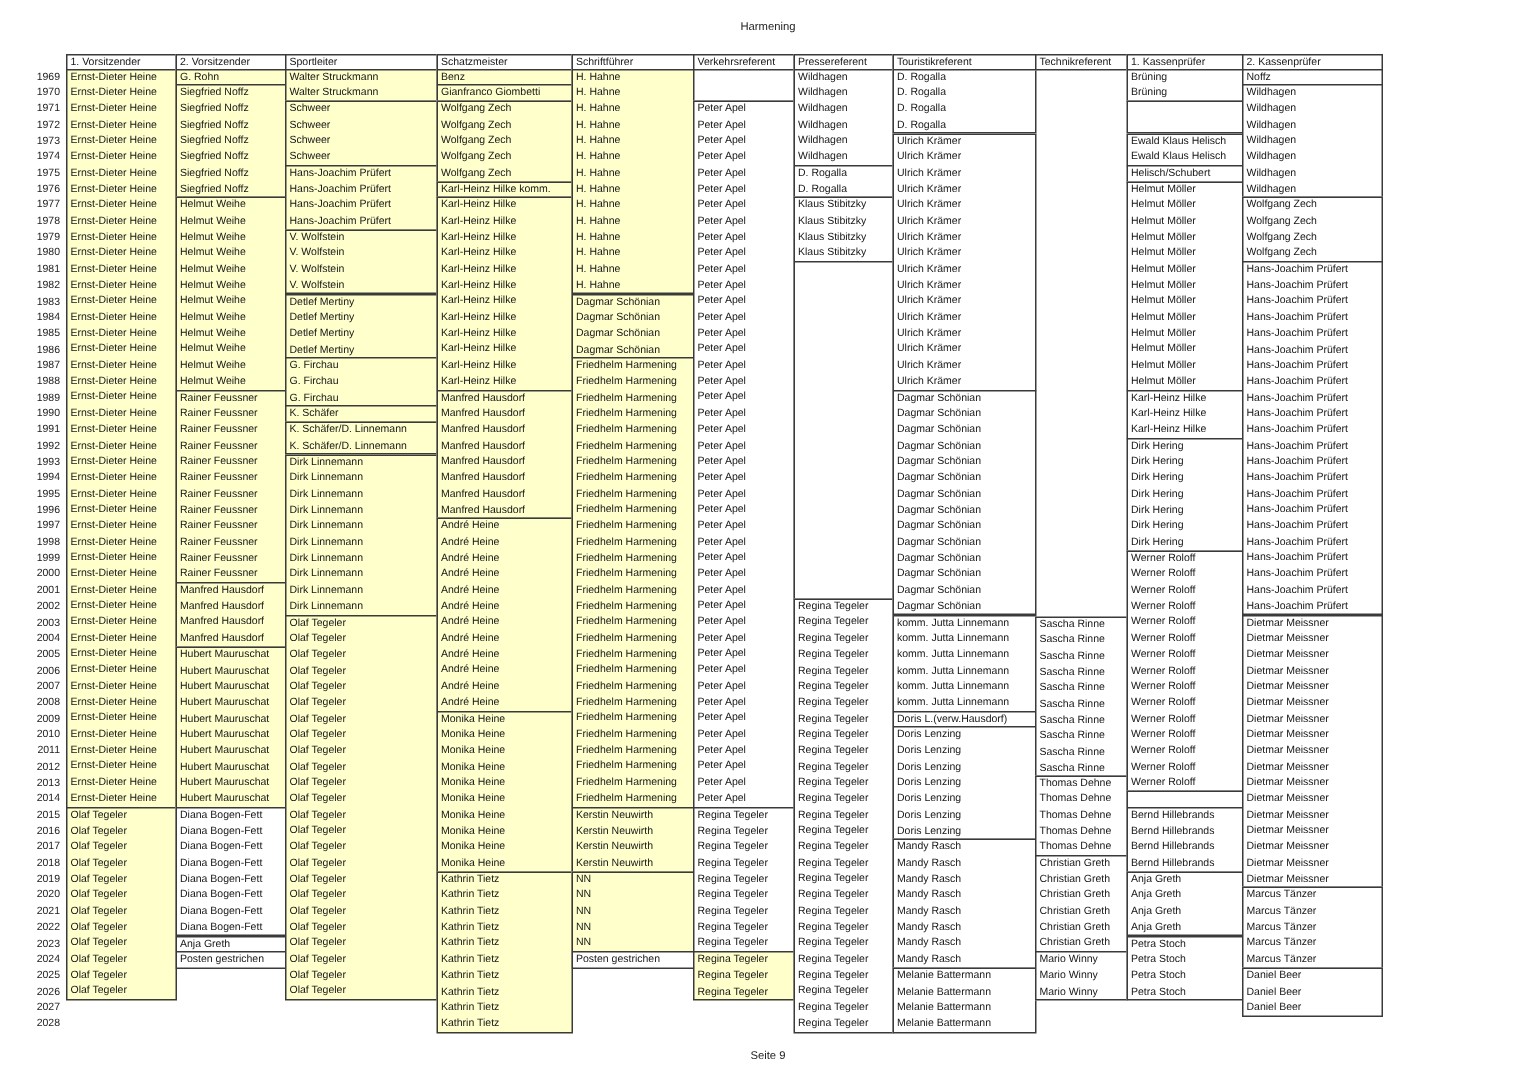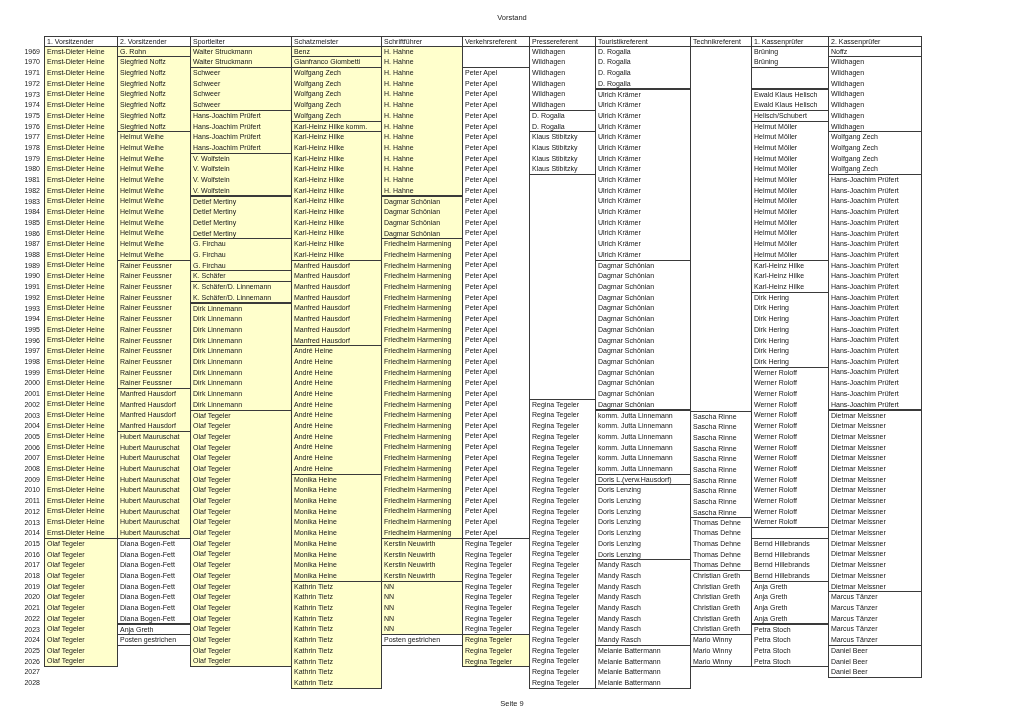--- a/index.html
+++ b/index.html
@@ -39,21 +39,21 @@
   }
   .seg.yellow{background:#ffffcc;}
   .cline{
     height:10.7px;line-height:10.7px;font-size:7px;padding-left:2px;
     white-space:nowrap;overflow:hidden;color:var(--ink);
   }
 </style>
 </head>
 <body>
 
-<div class="page-title">Vorstand</div>
+<div class="page-title">Harmening</div>
 
 <div class="sheet">
     <div class="year" style="top: 10.7px;">1969</div>
     <div class="year" style="top: 21.4px;">1970</div>
     <div class="year" style="top: 32.1px;">1971</div>
     <div class="year" style="top: 42.8px;">1972</div>
     <div class="year" style="top: 53.5px;">1973</div>
     <div class="year" style="top: 64.2px;">1974</div>
     <div class="year" style="top: 74.9px;">1975</div>
     <div class="year" style="top: 85.6px;">1976</div>

